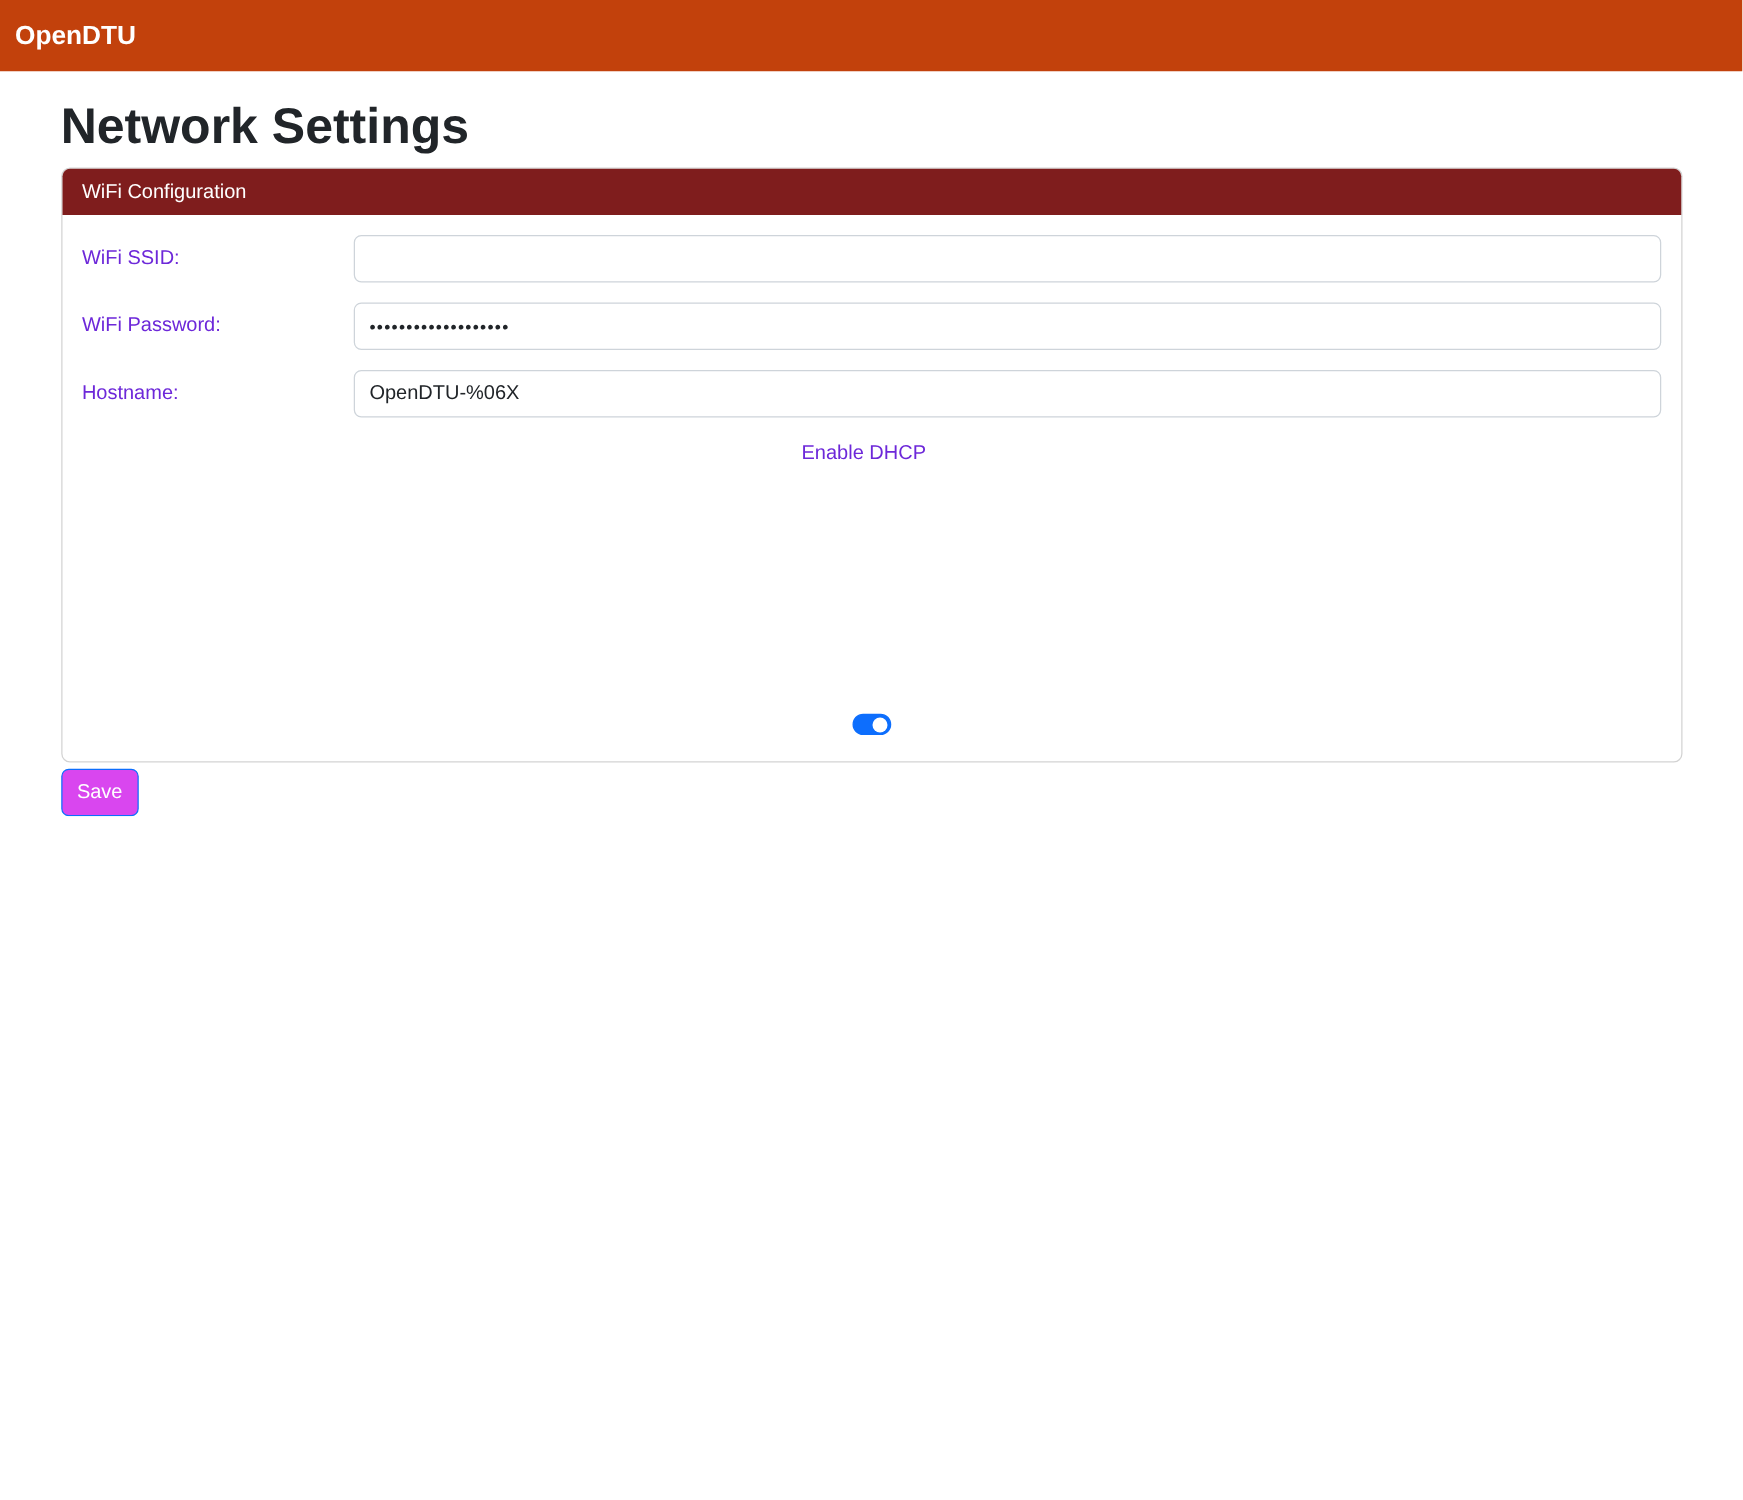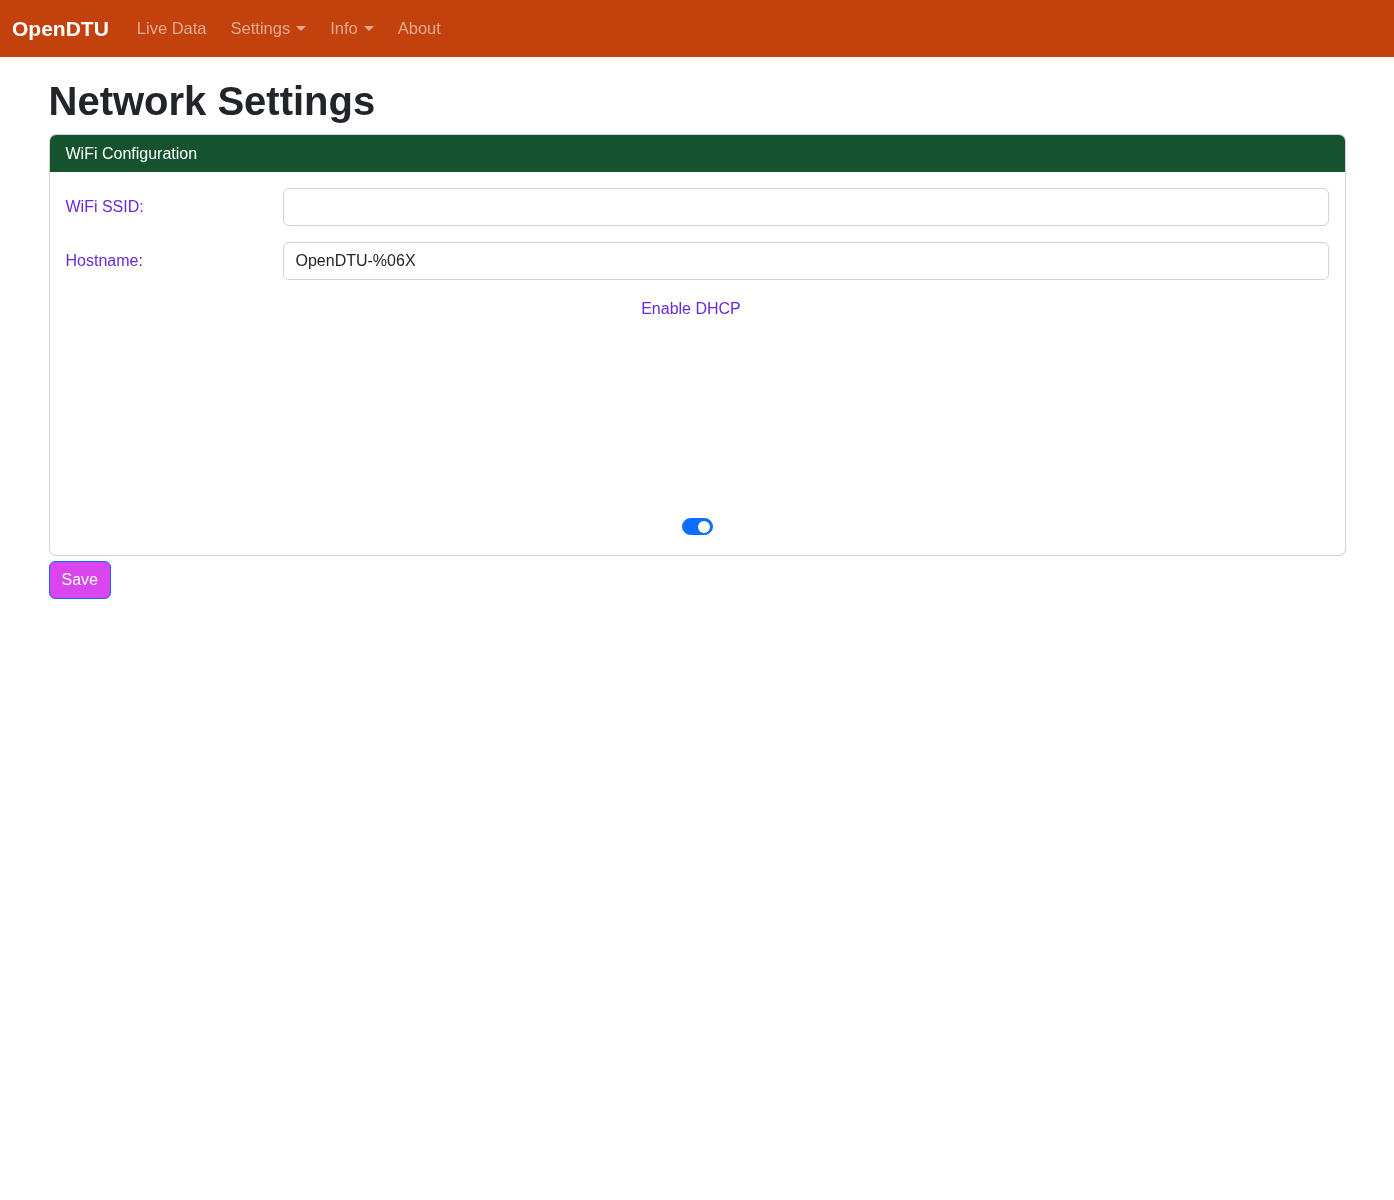--- a/index.html
+++ b/index.html
@@ -66,21 +66,21 @@
     color: #212529;
   }
 
   
   .card {
     background: #ffffff;
     border: 1px solid rgba(0,0,0,0.175);
     border-radius: 7px;
   }
   .card-header {
-    background: #14532d;
+    background: #7f1d1d;
     color: #ffffff;
     padding: 8px 16px;
     font-size: 16px;
     border-radius: 6px 6px 0 0;
     line-height: 21px;
   }
   .card-body {
     padding: 16px;
   }
 
@@ -159,52 +159,42 @@
     font-family: inherit;
     line-height: 1.5;
     cursor: pointer;
   }
 </style>
 </head>
 <body>
 
 <nav class="navbar">
   <a class="navbar-brand">OpenDTU</a>
-  <div class="navbar-nav">
-    <a class="nav-link">
-      <span>Live Data</span>
-    </a>
-    <a class="nav-link">
-      <span>Settings</span>
-      <span class="caret"></span>
-    </a>
-    <a class="nav-link">
-      <span>Info</span>
-      <span class="caret"></span>
-    </a>
-    <a class="nav-link">
-      <span>About</span>
-    </a>
-  </div>
 </nav>
 
 <main class="container">
   <h1 class="page-title">Network Settings</h1>
 
   <div class="card">
     <div class="card-header">WiFi Configuration</div>
     <div class="card-body">
 
       <div class="form-row">
         <label class="form-label">WiFi SSID:</label>
         <div class="form-col">
           <input class="form-control" type="text" value="" style="">
         </div>
       </div>
 
+      <div class="form-row">
+        <label class="form-label">WiFi Password:</label>
+        <div class="form-col">
+          <input class="form-control password-dots" type="text" value="•••••••••••••••••••" style="">
+        </div>
+      </div>
 
       <div class="form-row">
         <label class="form-label">Hostname:</label>
         <div class="form-col">
           <input class="form-control" type="text" value="OpenDTU-%06X" style="">
         </div>
       </div>
 
       <div class="form-row switch-row">
         <label class="form-label">Enable DHCP</label>

